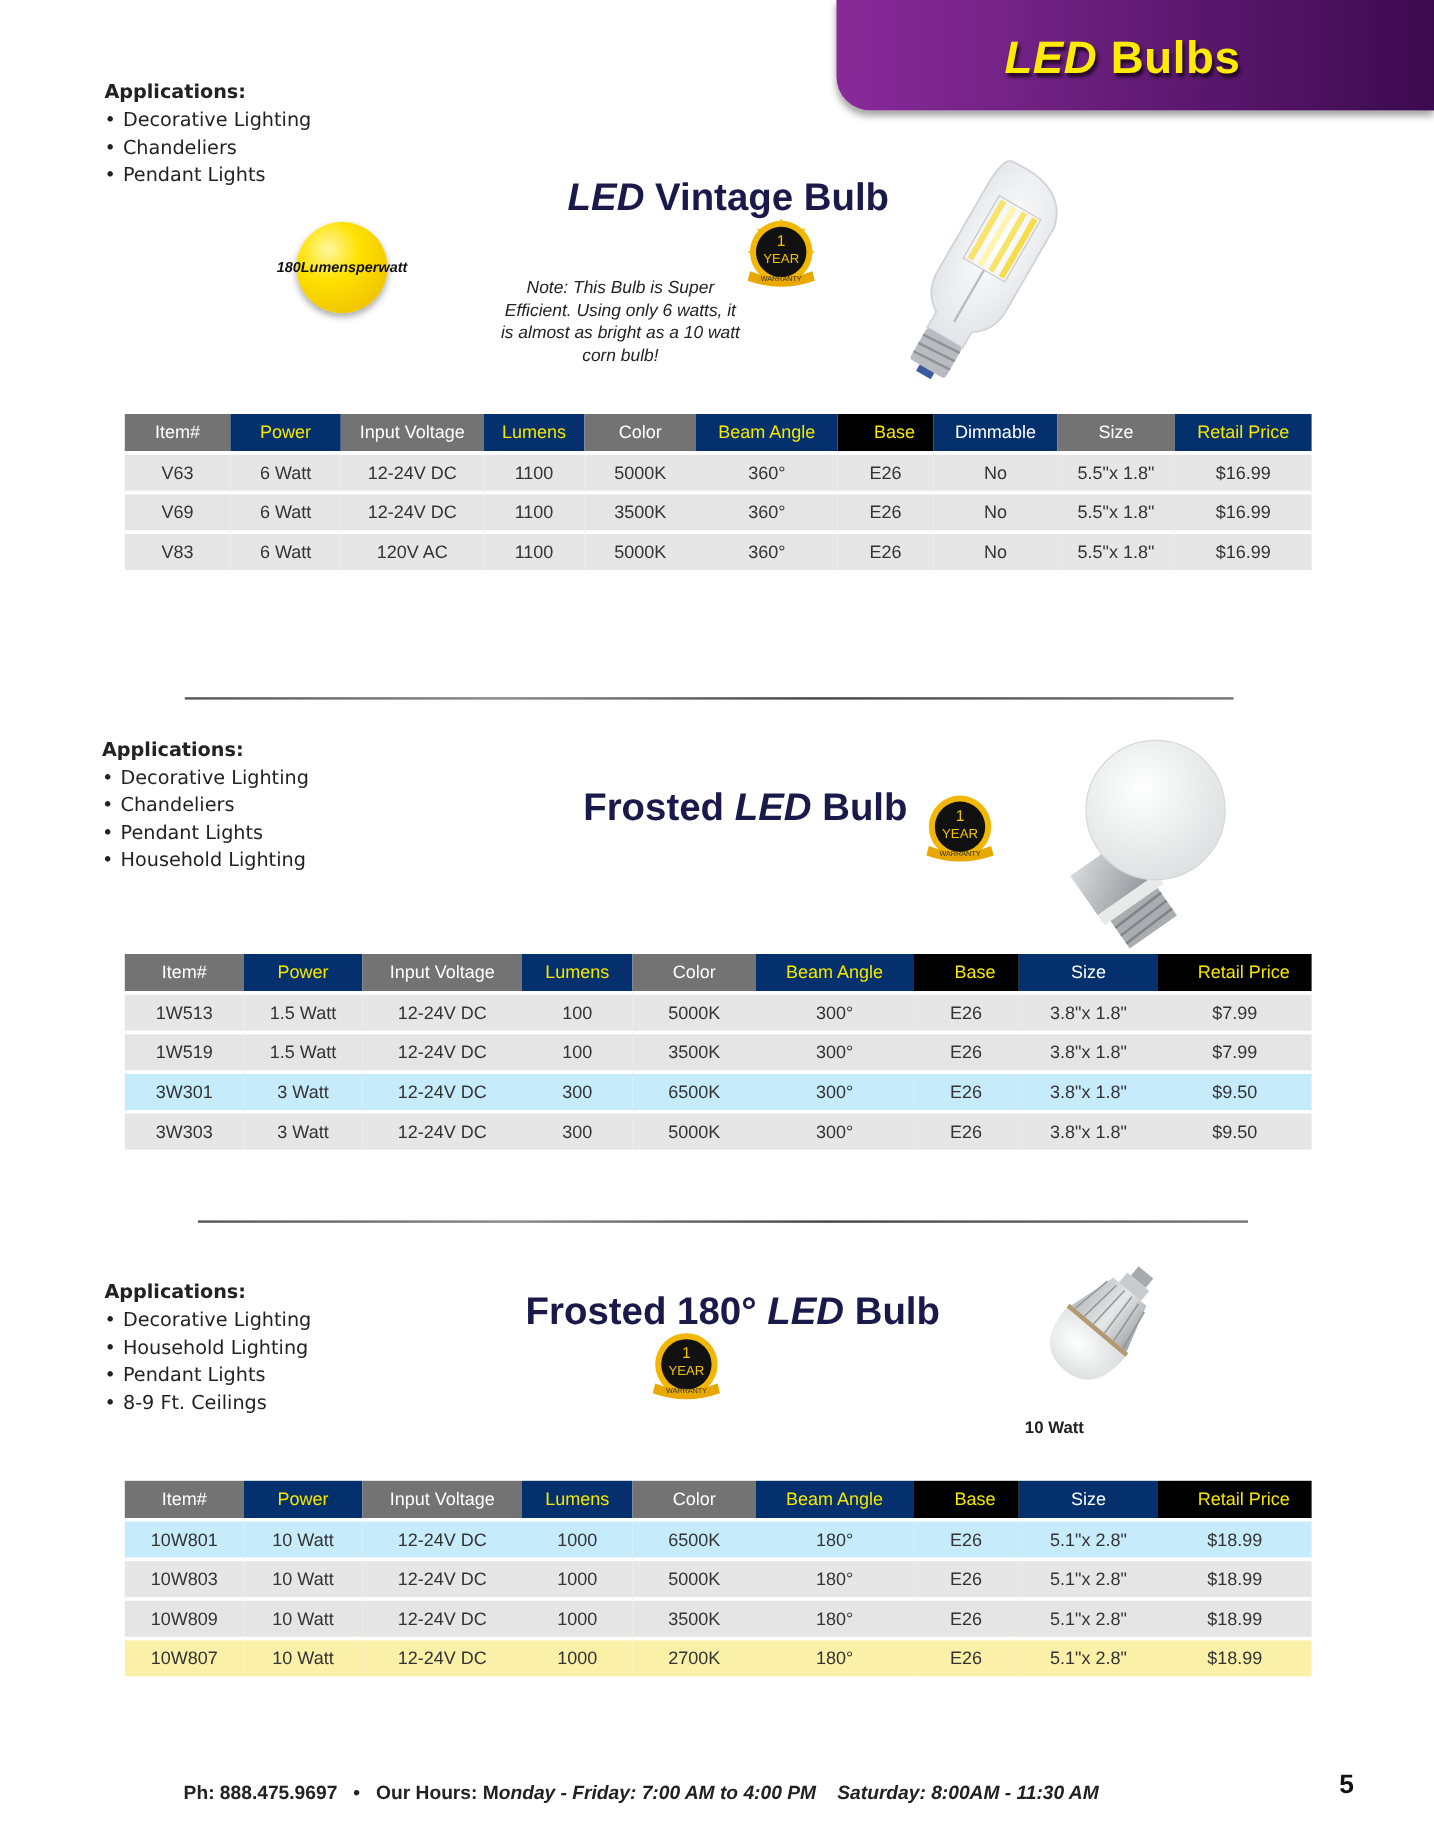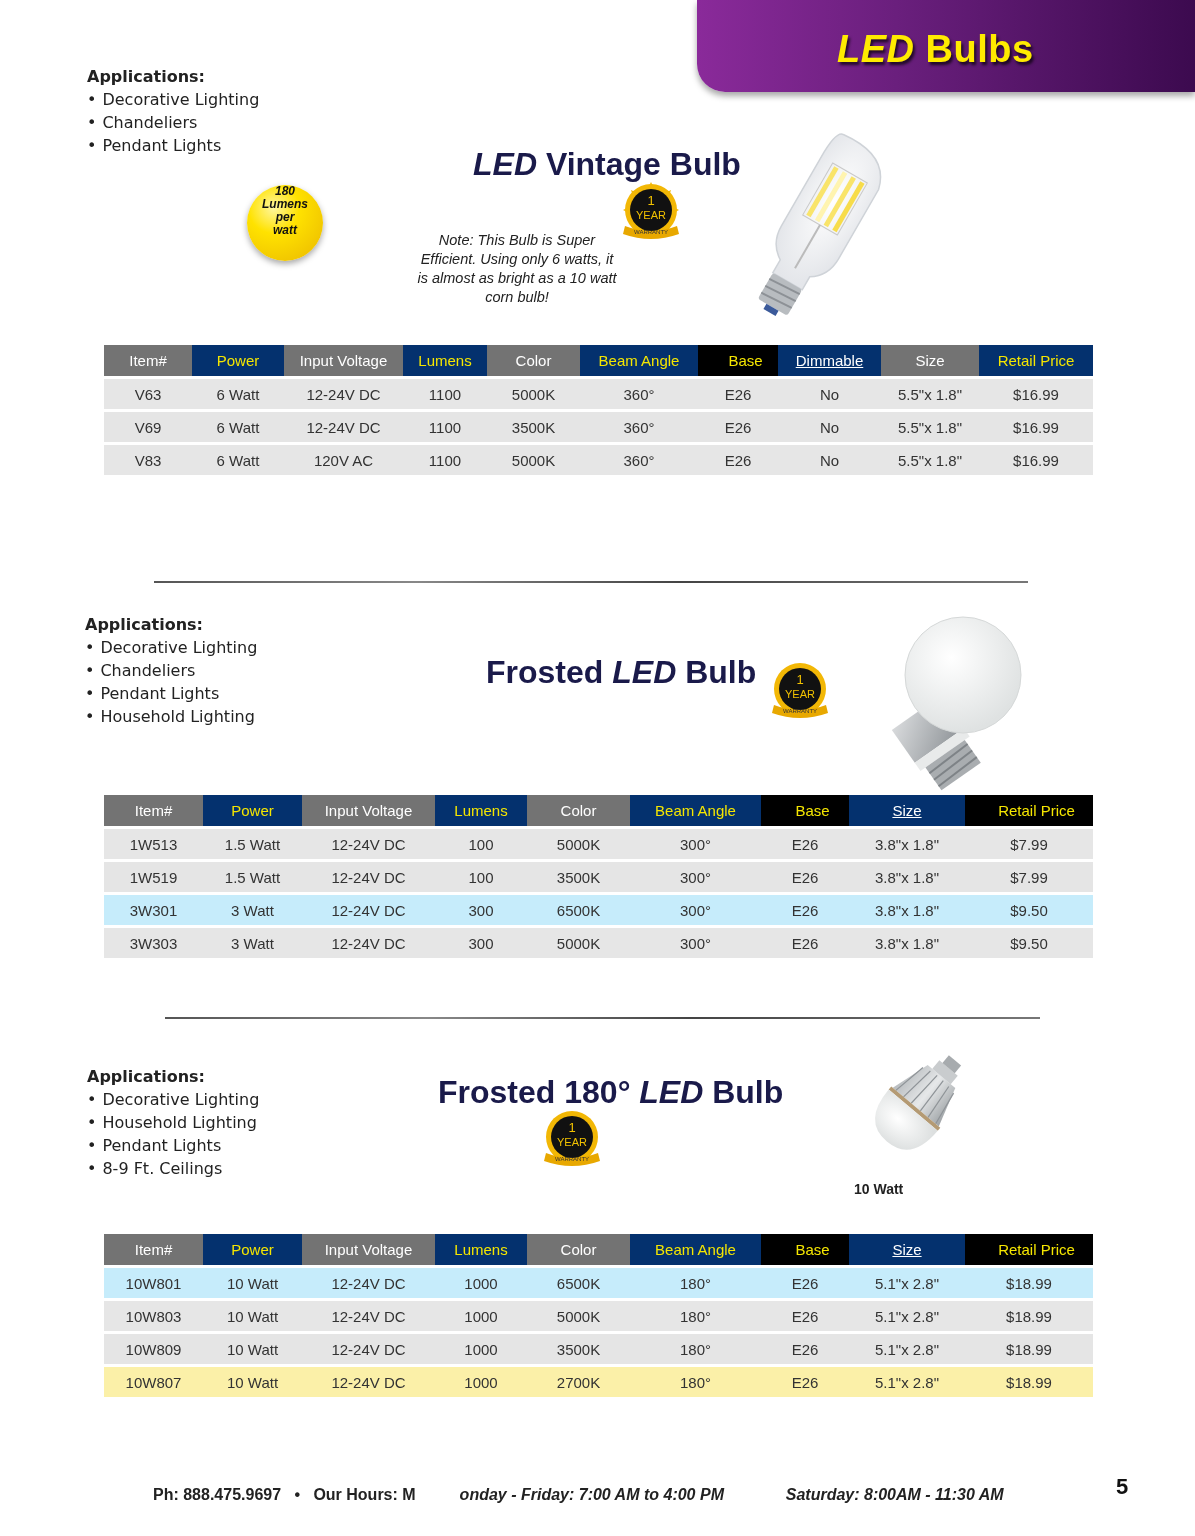--- a/index.html
+++ b/index.html
@@ -31,21 +31,21 @@
   .section-title {
     position: absolute; font-size: 32px; font-weight: bold; color: #1a1a4a; white-space: nowrap; margin-top: 32px;
   }
   .section-title .it { font-style: italic; }
 
   
   .lumens-badge {
     position: absolute; left: 247px; top: 185px; width: 76px; height: 76px; border-radius: 50%;
     background: radial-gradient(circle at 35% 30%, #fff7a0 0%, #ffe200 35%, #f0c400 80%, #d9a800 100%);
     box-shadow: 0 3px 6px rgba(0,0,0,0.35);
-    display: flex; flex-direction: column; align-items: center; justify-content: flex-start;
+    display: flex; flex-direction: row; align-items: center; justify-content: center;
     font-size: 12px; font-weight: bold; font-style: italic; color: #111; line-height: 13px; text-align: center;
   }
 
   
   .seal {
     position: absolute; width: 64px; height: 64px;
   }
   .seal svg { width: 100%; height: 100%; display: block; }
 
   
@@ -63,37 +63,37 @@
   
   .spec-table {
     position: absolute; left: 104px; width: 989px; border-collapse: separate; border-spacing: 0;
     table-layout: fixed;
   }
   .spec-table th {
     height: 31px; font-size: 15px; font-weight: normal; text-align: center; white-space: nowrap;
   }
   .spec-table th.blk { background: #737373; color: #fff; }
   .spec-table th.nav { background: #04316e; color: #f5e600; }
-  .spec-table th.nav-w { background: #04316e; color: #ffffff; text-decoration: underline; }
+  .spec-table th.nav-w { background: #04316e; color: #ffffff; }
   .spec-table th.blk-y { background: #000; color: #f5e600; padding-left: 15px; }
   .spec-table td {
     height: 33px; font-size: 15px; color: #333; text-align: center; white-space: nowrap;
     border-top: 3px solid #fff; padding-top: 1px;
   }
   .row-grey td { background: #e6e6e6; }
   .row-cream td { background: #e5e5e5; }
   .row-blue td { background: #c6ecfb; }
   .row-yellow td { background: #fbf0a8; }
 
   .divider { position: absolute; height: 2px; background: linear-gradient(90deg, #555, #888 30%, #444 60%, #777); }
 
   .footer {
     position: absolute; left: 153px; top: 1486px; font-size: 16px; font-weight: bold; color: #222; white-space: nowrap;
   }
-  .footer .it { font-style: italic; padding-left: 44px; }
+  .footer .it { font-style: italic; }
   .page-number { position: absolute; left: 1116px; top: 1474px; font-size: 22px; font-weight: bold; color: #111; }
 </style>
 </head>
 <body>
 
 <div class="banner">
   <div class="banner-title"><span class="it">LED</span><span> Bulbs</span></div>
 </div>
 
 <div class="apps" style="left:87px; top:65px;">

